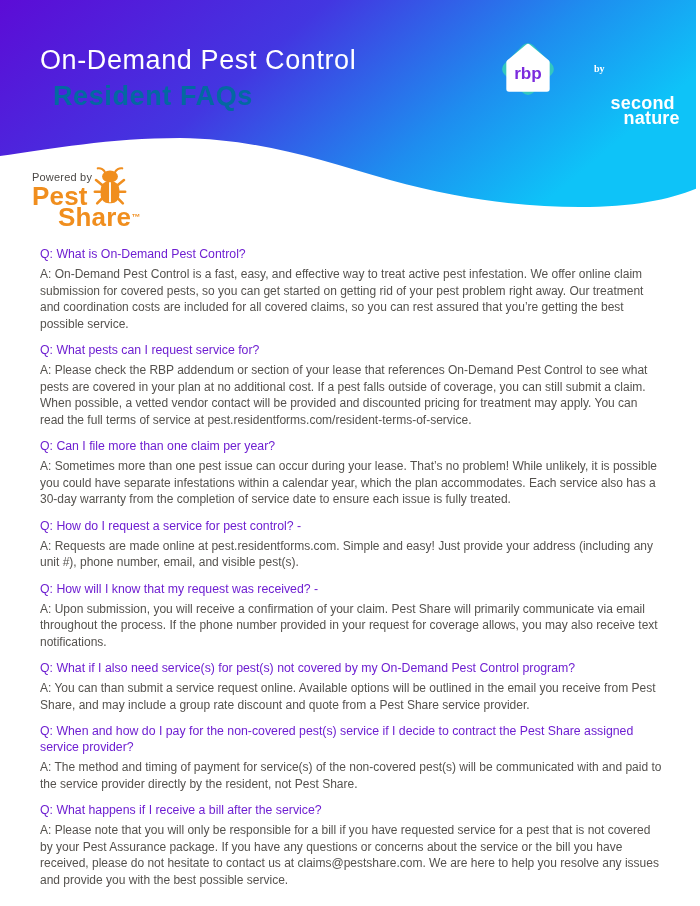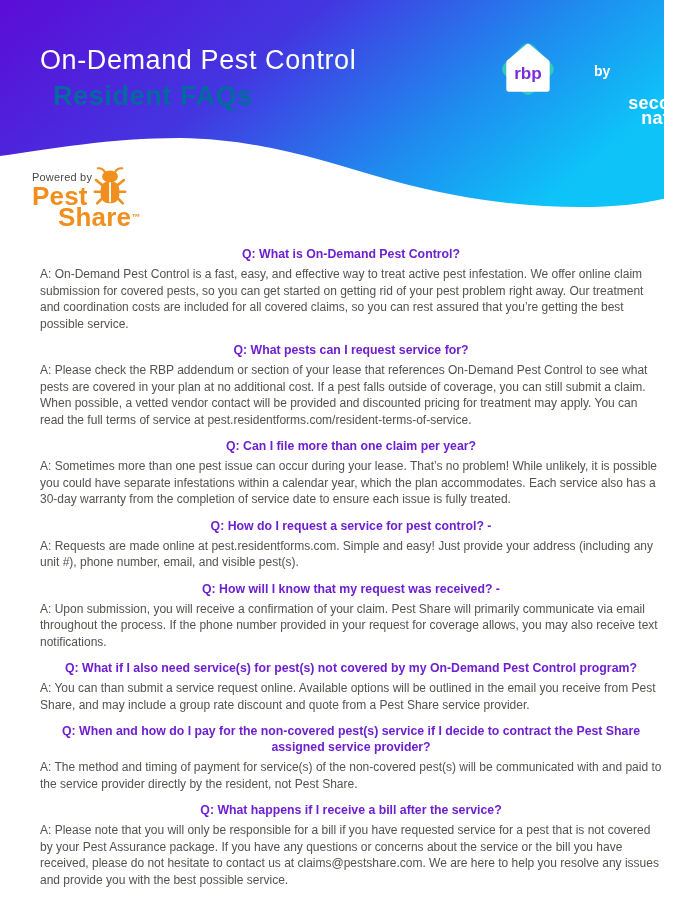--- a/index.html
+++ b/index.html
@@ -1,46 +1,46 @@
 <!DOCTYPE html>
 <html><head>
 <meta charset="utf-8">
 <style>
   html,body{margin:0;padding:0;background:#fff;}
   .page{
     position:relative;width:664px;height:906px;background:#ffffff;
-    font-family:"Liberation Sans",sans-serif;overflow:hidden;
+    font-family:"Liberation Sans",sans-serif;overflow:hidden;padding-left:32px;
   }
   
   .hero-svg{position:absolute;top:0;left:0;display:block;}
   .hero-title{
     position:absolute;left:40px;top:45px;color:#ffffff;
     font-size:27px;font-weight:400;letter-spacing:.6px;white-space:nowrap;
   }
   .hero-sub{
     position:absolute;left:40px;top:81px;color:#0369a1;
     font-size:27px;font-weight:700;letter-spacing:.6px;white-space:nowrap;margin-left:13px;
   }
   .brand{position:absolute;left:500px;top:42px;display:flex;align-items:flex-start;gap:30px;}
   .badge{display:block;}
   .sn{display:flex;color:#ffffff;margin-left:8px;margin-top:18px;}
-  .by{font-size:14px;font-weight:700;margin-top:3px;margin-right:18px;}
+  .by{font-size:10px;font-weight:700;margin-top:3px;margin-right:6px;font-family:Liberation Serif, serif;}
   .sn-stack{display:flex;flex-direction:column;font-size:18px;font-weight:700;line-height:15px;letter-spacing:.2px;margin-top:36px;}
   .sn-line2{margin-left:13px;}
   
   .pestshare{position:absolute;left:32px;top:171px;}
   .powered{font-size:11px;color:#4B4845;letter-spacing:.2px;margin-bottom:3px;}
   .ps-line{font-size:26px;font-weight:700;color:#F08E1E;line-height:21px;letter-spacing:.2px;white-space:nowrap;}
   .ps-line2{margin-left:26px;text-align:center;}
   .tm{font-size:9px;vertical-align:top;color:#F08E1E;font-weight:700;}
   .bug{position:absolute;left:59px;top:-5px;}
   
   .content{position:absolute;left:40px;top:246px;width:622px;}
   .faq{margin:0 0 10px 0;}
-  .q{margin:0 0 4px 0;font-size:12.3px;line-height:16px;font-weight:700;color:#6E1FD1;text-align:center;}
+  .q{margin:0 0 4px 0;font-size:12.3px;line-height:16px;font-weight:400;color:#6E1FD1;}
   .a{margin:0;font-size:12px;line-height:16.5px;color:#55524E;}
 </style>
 </head>
 <body>
 
 <div class="page">
 
   <svg class="hero-svg" width="700" height="216" viewBox="0 0 700 216" aria-hidden="true">
     <defs>
       <linearGradient id="hg" x1="0" y1="0" x2="1" y2="0.35">

